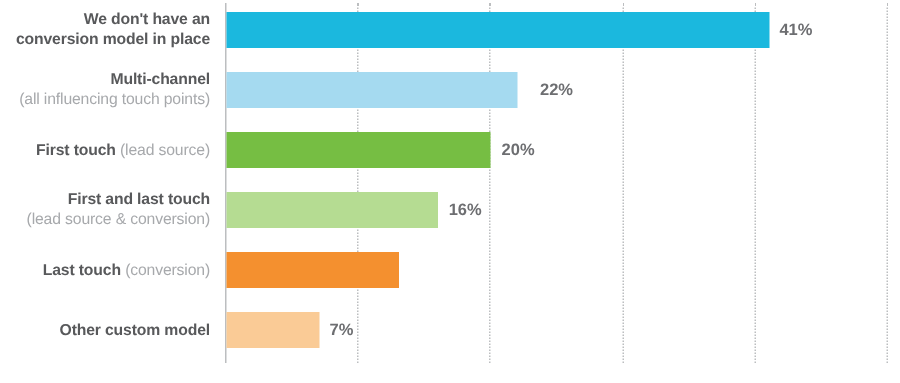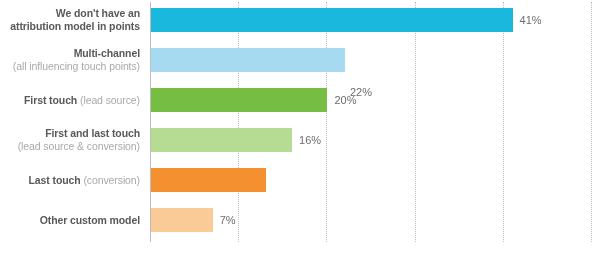--- a/index.html
+++ b/index.html
@@ -98,21 +98,21 @@
     height: 24px;
   }
 
   .bar-value {
     position: absolute;
     top: 0px;
     height: 24px;
     display: flex;
     align-items: center;
     font-size: 11px;
-    font-weight: normal;
+    font-weight: bold;
     color: #6D6E71;
     white-space: nowrap;
     padding-left: 7px;
     text-align: right;
   }
 </style>
 </head>
 <body>
 
 <div id="chart-root">
@@ -125,35 +125,35 @@
         <div class="gridline" style="left: 264.6px;"></div>
         <div class="gridline" style="left: 352.8px;"></div>
         <div class="gridline" style="left: 441px;"></div>
       </div>
   </div>
 
   <div id="rows-container">
       <div class="row" style="top: 0px;">
         <div class="row-label">
           <div class="main-line">We don't have an</div>
-          <div class="main-line">attribution model in points</div>
+          <div class="main-line">conversion model in place</div>
         </div>
         <div class="bar-track">
           <div class="bar" style="width: 361.62px; background: rgb(27, 184, 222);"></div>
           <div class="bar-value" style="left: 361.62px;">41%</div>
         </div>
       </div>
       <div class="row" style="top: 40px;">
         <div class="row-label">
           <div class="main-line">Multi-channel</div>
           <div class="sub-line">(all influencing touch points)</div>
         </div>
         <div class="bar-track">
           <div class="bar" style="width: 194.04px; background: rgb(165, 218, 240);"></div>
-          <div class="bar-value" style="left: 192px; margin-top: 32px;">22%</div>
+          <div class="bar-value" style="left: 202px;">22%</div>
         </div>
       </div>
       <div class="row" style="top: 80px;">
         <div class="row-label">
           <div class="main-line"><span>First touch</span> <span class="inline-sub">(lead source)</span></div>
         </div>
         <div class="bar-track">
           <div class="bar" style="width: 176.4px; background: rgb(118, 190, 67);"></div>
           <div class="bar-value" style="left: 176.4px;">20%</div>
         </div>

